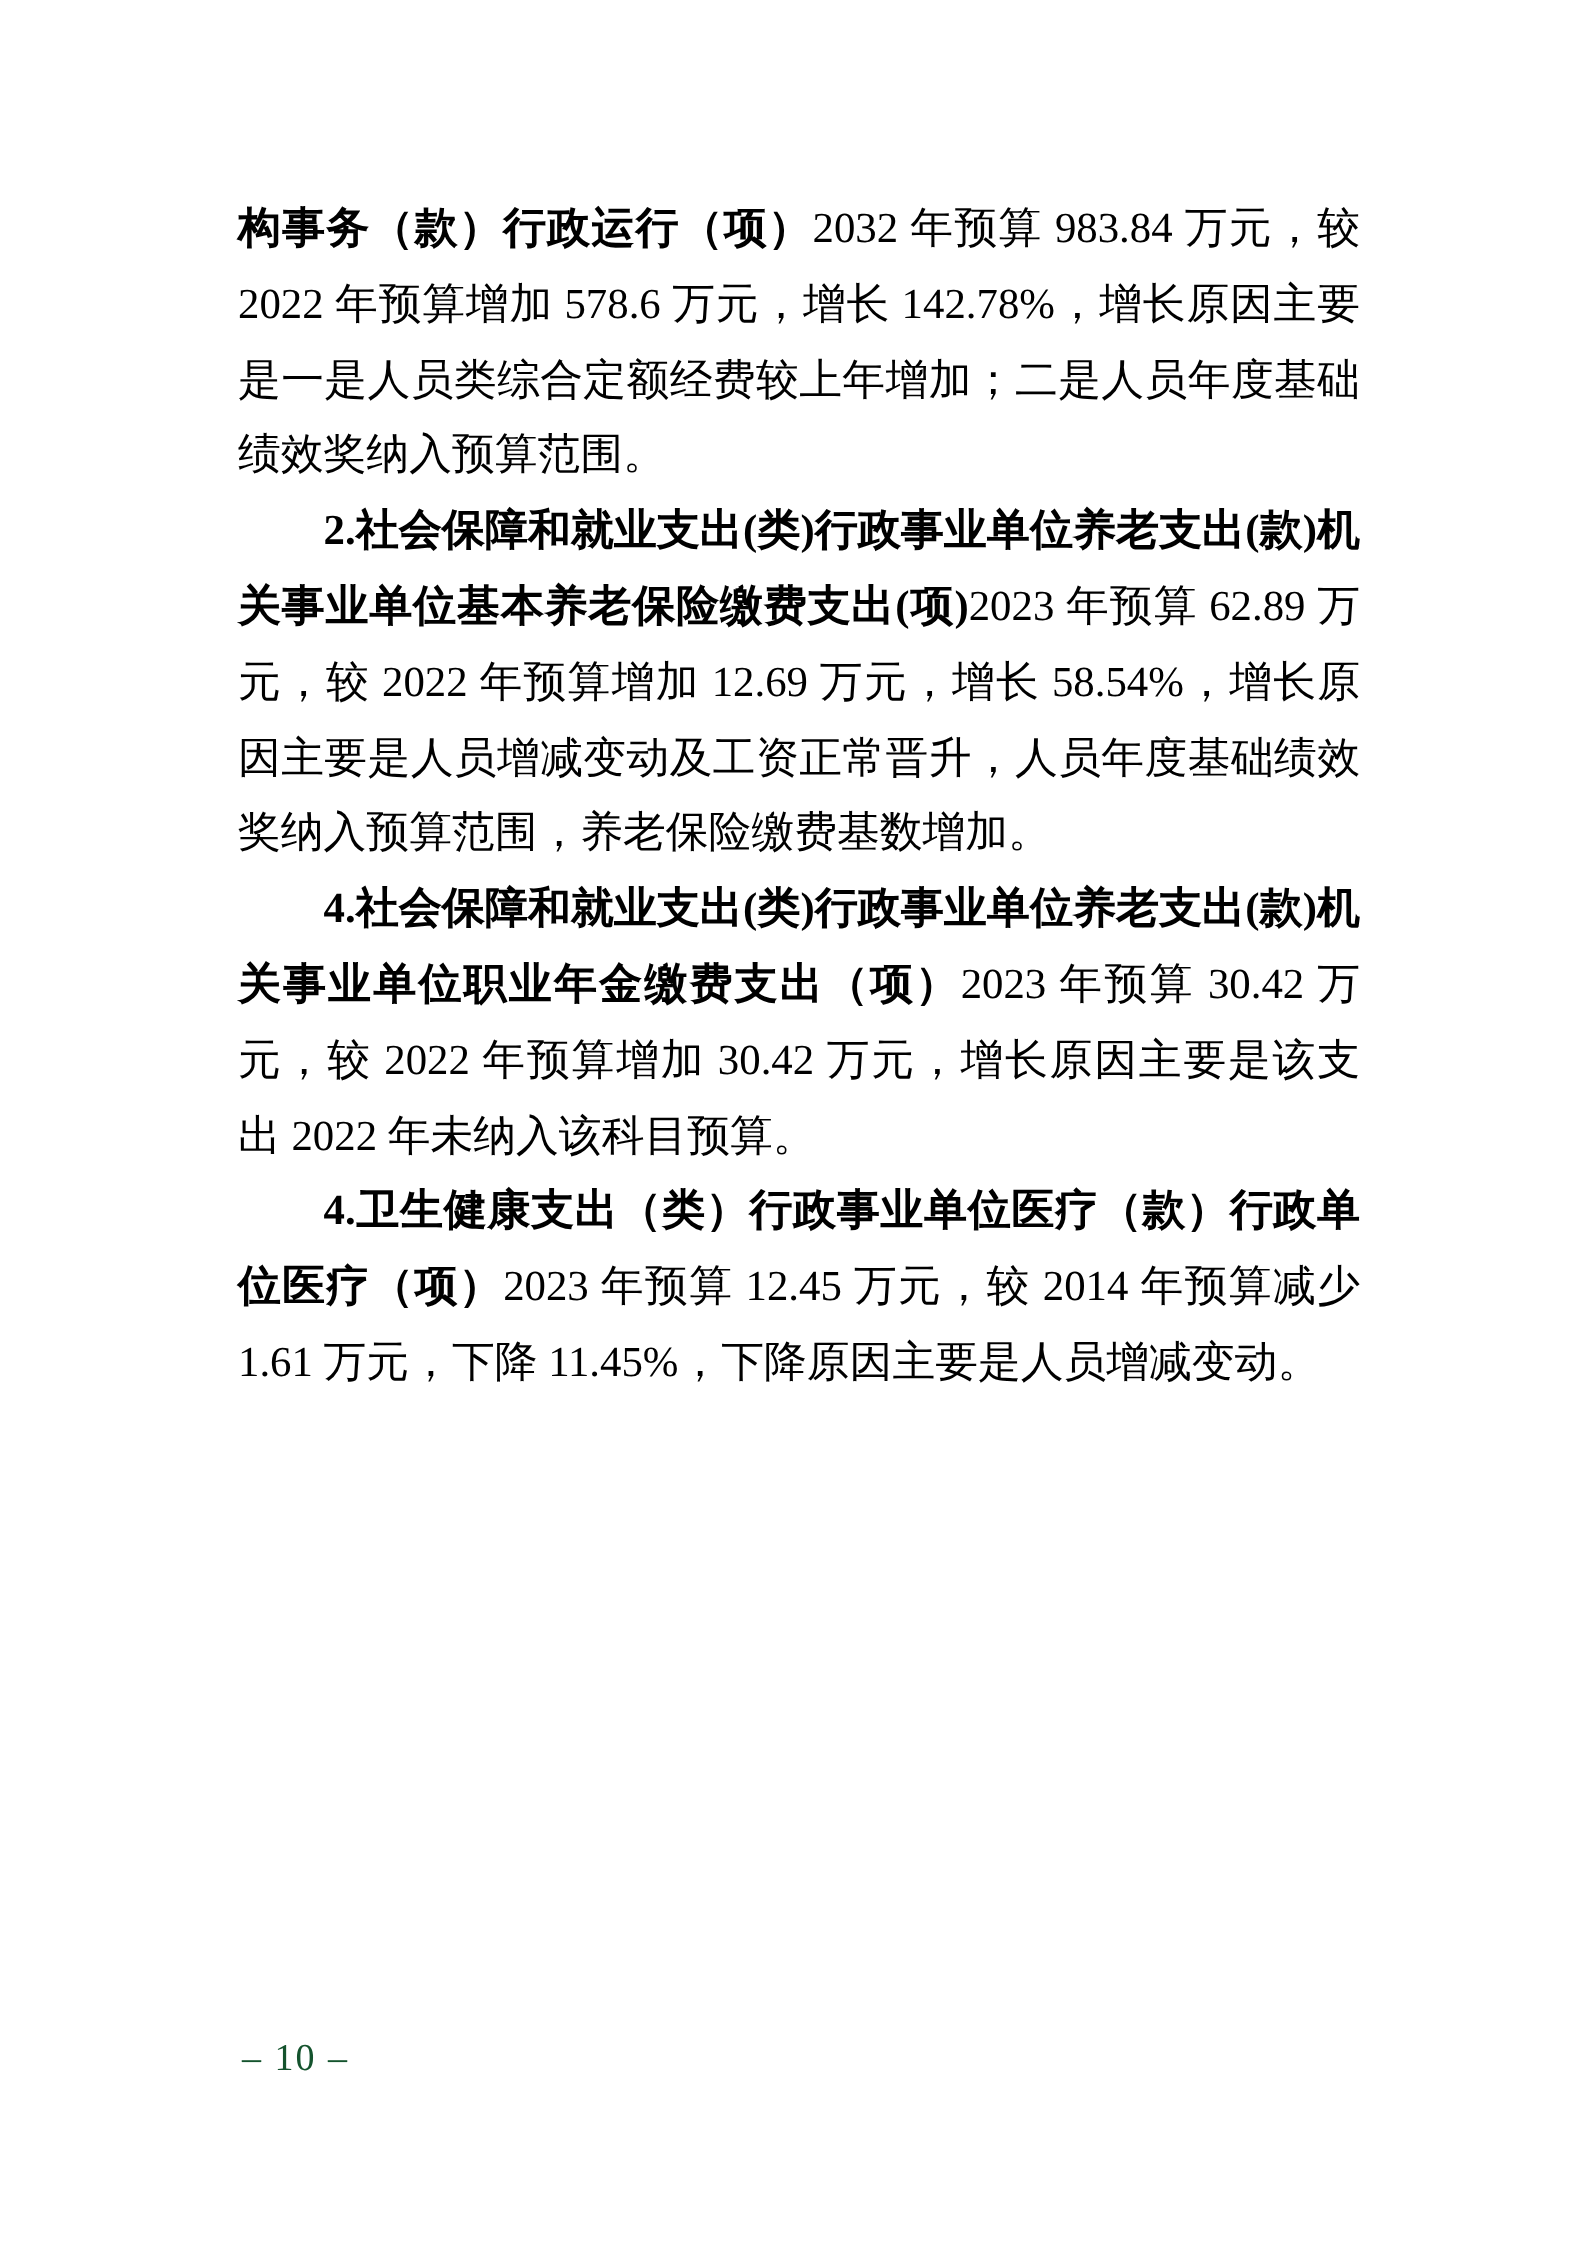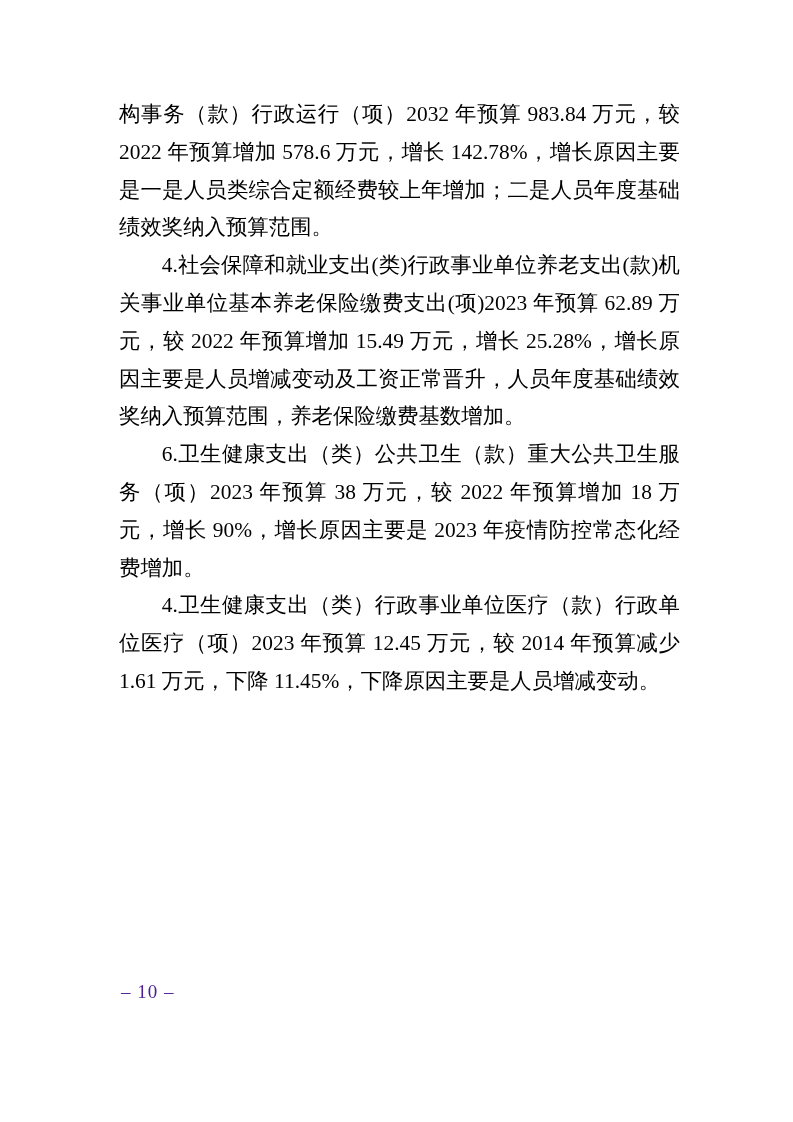--- a/index.html
+++ b/index.html
@@ -27,52 +27,52 @@
     text-justify: inter-ideograph;
   }
   .content p {
     margin: 0;
     padding: 0;
   }
   .content p.indented {
     text-indent: 2em;
   }
   .seg-bold {
-    font-weight: 400;
+    font-weight: 700;
   }
   .page-number {
     position: absolute;
     left: 121px;
-    top: 980px;
+    top: 1018px;
     font-size: 19px;
     line-height: 24px;
     letter-spacing: 1px;
-    color: #4c1d95;
+    color: #14532d;
   }
 </style>
 </head>
 <body>
 
 <div class="page">
 
   <div class="content">
 
     <p>
       <span class="seg-bold">构事务（款）行政运行（项）</span><span>2032 年预算 983.84 万元，较 2022 年预算增加 578.6 万元，增长 142.78%，增长原因主要是一是人员类综合定额经费较上年增加；二是人员年度基础绩效奖纳入预算范围。</span>
     </p>
 
     <p class="indented">
-      <span class="seg-bold">4.社会保障和就业支出(类)行政事业单位养老支出(款)机关事业单位基本养老保险缴费支出(项)</span><span>2023 年预算 62.89 万元，较 2022 年预算增加 15.49 万元，增长 25.28%，增长原因主要是人员增减变动及工资正常晋升，人员年度基础绩效奖纳入预算范围，养老保险缴费基数增加。</span>
+      <span class="seg-bold">2.社会保障和就业支出(类)行政事业单位养老支出(款)机关事业单位基本养老保险缴费支出(项)</span><span>2023 年预算 62.89 万元，较 2022 年预算增加 12.69 万元，增长 58.54%，增长原因主要是人员增减变动及工资正常晋升，人员年度基础绩效奖纳入预算范围，养老保险缴费基数增加。</span>
+    </p>
+
+    <p class="indented">
+      <span class="seg-bold">4.社会保障和就业支出(类)行政事业单位养老支出(款)机关事业单位职业年金缴费支出（项）</span><span>2023 年预算 30.42 万元，较 2022 年预算增加 30.42 万元，增长原因主要是该支出 2022 年未纳入该科目预算。</span>
     </p>
 
 
-
-    <p class="indented">
-      <span class="seg-bold">6.卫生健康支出（类）公共卫生（款）重大公共卫生服务（项）</span><span>2023 年预算 38 万元，较 2022 年预算增加 18 万元，增长 90%，增长原因主要是 2023 年疫情防控常态化经费增加。</span>
-    </p>
 
     <p class="indented">
       <span class="seg-bold">4.卫生健康支出（类）行政事业单位医疗（款）行政单位医疗（项）</span><span>2023 年预算 12.45 万元，较 2014 年预算减少 1.61 万元，下降 11.45%，下降原因主要是人员增减变动。</span>
     </p>
 
   </div>
 
   <div class="page-number">– 10 –</div>
 
 </div>

